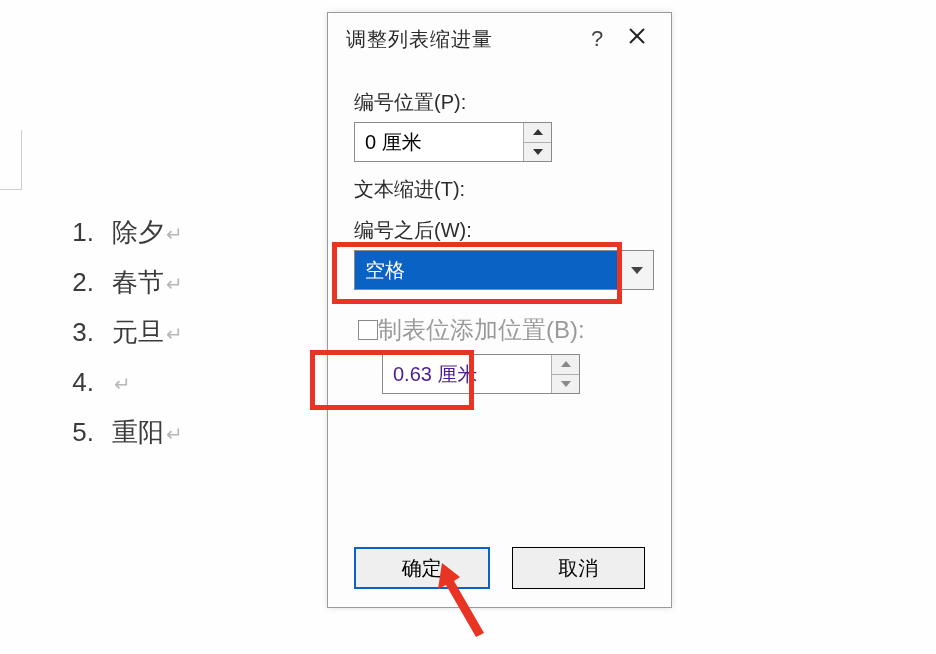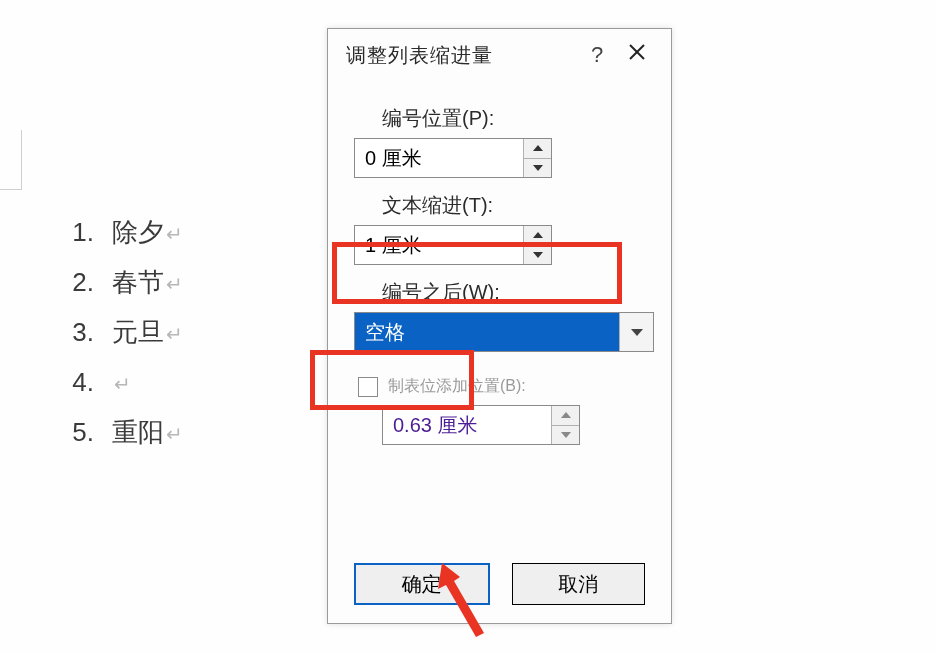--- a/index.html
+++ b/index.html
@@ -35,21 +35,21 @@
     width: 22px;
     height: 60px;
     border-right: 1px solid #cfcfcf;
     border-bottom: 1px solid #cfcfcf;
   }
 
   
   .dialog {
     position: absolute;
     left: 327px;
-    top: 28px;
+    top: 12px;
     width: 345px;
     height: 596px;
     border: 1px solid #9a9a9a;
     background: #fdfdfd;
     box-shadow: 0 0 6px rgba(0,0,0,.12);
   }
   .titlebar {
     height: 52px;
     display: flex;
     align-items: center;
@@ -62,21 +62,20 @@
   .titlebar .close { width: 40px; text-align: center; font-size: 22px; cursor: pointer; }
   .titlebar .close svg { width: 20px; height: 20px; }
 
   .body { padding: 10px 22px 0 26px; }
 
   .field-label {
     font-size: 20px;
     color: #2b2b2b;
     margin-top: 14px;
     margin-bottom: 6px;
-    margin-left: 28px;
   }
 
   
   .spinner {
     display: flex;
     align-items: stretch;
     border: 1px solid #8a8a8a;
     background: #fff;
     height: 40px;
     width: 198px;
@@ -133,25 +132,24 @@
     align-items: center;
     justify-content: center;
     cursor: pointer;
   }
   .chevron { width: 0; height: 0; border-left: 6px solid transparent; border-right: 6px solid transparent; border-top: 7px solid #444; }
 
   
   .check-row {
     display: flex;
     align-items: center;
-    gap: 10px;
     margin-top: 24px;
     margin-left: 4px;
     color: #9a9a9a;
-    font-size: 16px;
+    font-size: 24px;
   }
   .check-row .box {
     width: 20px; height: 20px;
     border: 1px solid #8a8a8a;
     background: #fff;
   }
 
   .spinner.indent-tab { margin-left: 28px; margin-top: 8px; }
   .spinner.indent-tab .val { color: #4c1d95; }
   .spinner.disabled .btn .tri-up,
@@ -248,31 +246,20 @@
         <div class="btn">
             <span class="tri-up"></span>
           </div>
         <div class="btn">
             <span class="tri-down"></span>
           </div>
       </div>
     </div>
 
     <div class="field-label">文本缩进(T):</div>
-    <div class="spinner">
-      <div class="val">1 厘米</div>
-      <div class="btns">
-        <div class="btn">
-            <span class="tri-up"></span>
-          </div>
-        <div class="btn">
-            <span class="tri-down"></span>
-          </div>
-      </div>
-    </div>
 
     <div class="field-label">编号之后(W):</div>
     <div class="dropdown">
       <div class="sel">空格</div>
       <div class="caret">
           <span class="chevron"></span>
         </div>
     </div>
 
     <div class="check-row">

